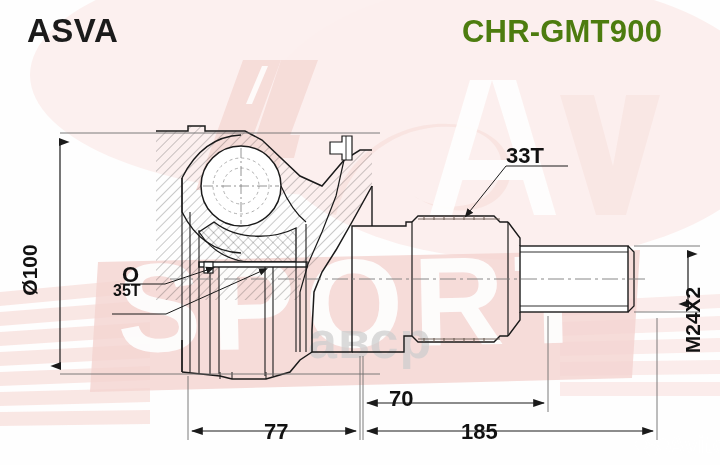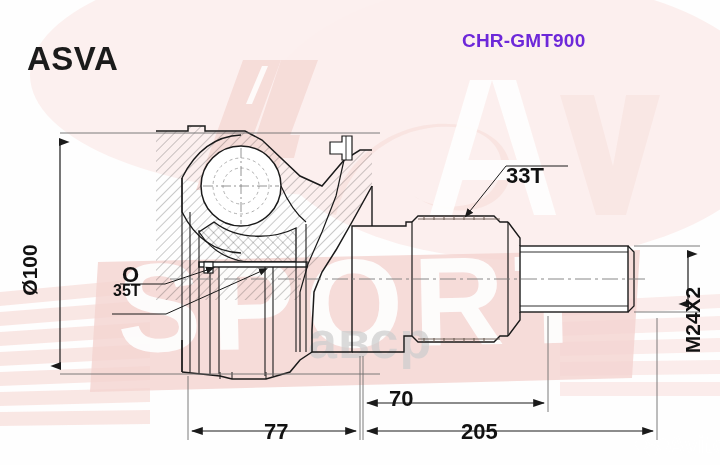--- a/index.html
+++ b/index.html
@@ -28,32 +28,30 @@
   
   .brand {
     position: absolute;
     left: 27px;
     top: 12px;
     font-size: 33px;
     font-weight: bold;
     letter-spacing: 0.5px;
     color: #1b1b1b;
     font-family: "Liberation Sans", sans-serif;
-    margin-top: 28px;
   }
   .part-number {
     position: absolute;
     left: 462px;
     top: 14px;
-    font-size: 19px;
+    font-size: 31px;
     font-weight: bold;
     letter-spacing: 0.2px;
-    color: #6d28d9;
+    color: #4d7c0f;
     font-family: "Liberation Sans", sans-serif;
-    margin-top: 16px;
   }
 
   
   .draw-svg {
     position: absolute;
     left: 0;
     top: 0;
   }
 
   
@@ -68,21 +66,21 @@
     left: -15px;
     top: 258px;
     font-size: 21px;
     transform: rotate(-90deg);
     transform-origin: center center;
     width: 90px;
     text-align: center;
   }
   .lbl-o     { left: 122px; top: 262px; font-size: 22px; }
   .lbl-35t   { left: 113px; top: 282px; font-size: 16px; }
-  .lbl-33t   { left: 506px; top: 143px; font-size: 22px; margin-top: 20px; }
+  .lbl-33t   { left: 506px; top: 143px; font-size: 22px; }
   .lbl-m24   { left: 648px; top: 308px; font-size: 21px;
                transform: rotate(-90deg); transform-origin: center center;
                width: 90px; text-align: center; }
   .lbl-69    { left: 264px; top: 419px; font-size: 22px; }
   .lbl-70    { left: 389px; top: 386px; font-size: 22px; }
   .lbl-112   { left: 461px; top: 419px; font-size: 22px; }
 </style>
 </head>
 <body>
 
@@ -337,15 +335,15 @@
     </g>
   </svg>
 
   <div class="lbl lbl-dia100">Ø100</div>
   <div class="lbl lbl-o">O</div>
   <div class="lbl lbl-35t">35T</div>
   <div class="lbl lbl-33t">33T</div>
   <div class="lbl lbl-m24">M24X2</div>
   <div class="lbl lbl-69">77</div>
   <div class="lbl lbl-70">70</div>
-  <div class="lbl lbl-112">205</div>
+  <div class="lbl lbl-112">185</div>
 
 </div>
 
 </body></html>

